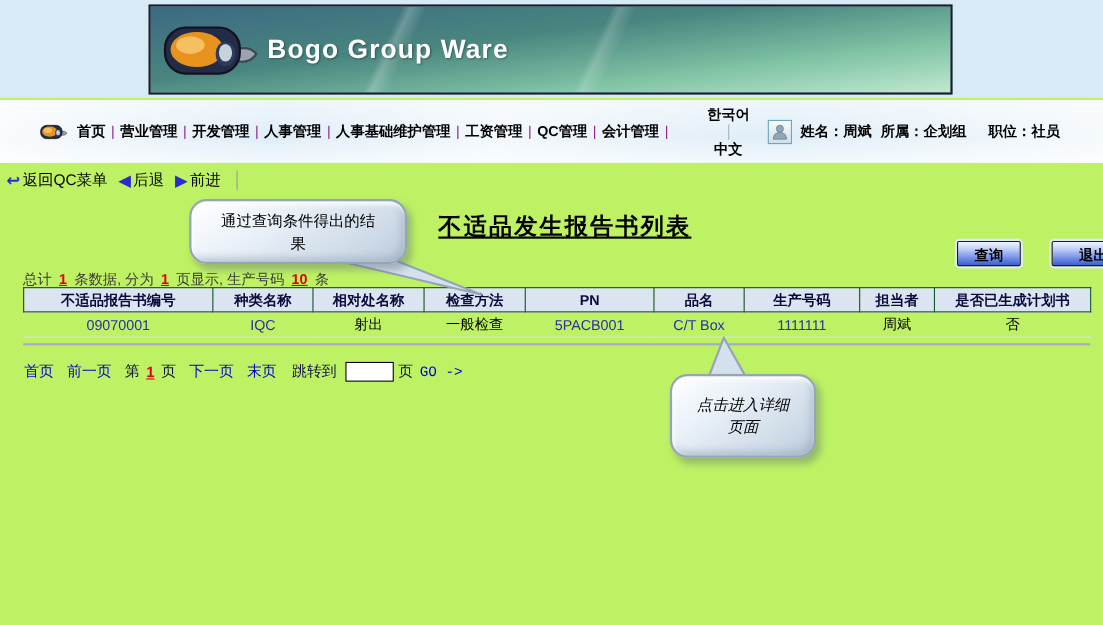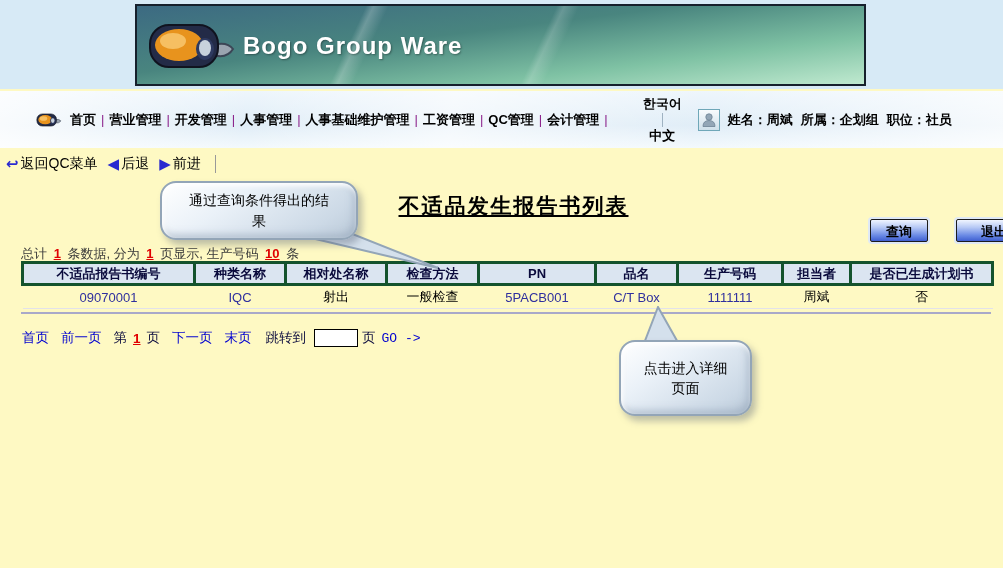--- a/index.html
+++ b/index.html
@@ -1,17 +1,17 @@
 <!DOCTYPE html>
 <html><head>
 <meta charset="utf-8">
 <style>
   html,body{margin:0;padding:0;background:#fff;}
   body{font-family:"Liberation Sans","DejaVu Sans",sans-serif;}
-  .screen{position:relative;width:1003px;height:568px;background:#fef9c3;overflow:hidden;}
+  .screen{position:relative;width:1003px;height:568px;background:#bef264;overflow:hidden;}
 
   
   .topstrip{position:absolute;left:0;top:0;width:1003px;height:89px;background:#d7eaf6;}
   .banner{position:absolute;left:135px;top:4px;width:731px;height:82px;box-sizing:border-box;
     border:2px solid #16202c;
     background:
       linear-gradient(115deg, rgba(255,255,255,0) 30%, rgba(255,255,255,0.22) 31%, rgba(255,255,255,0) 33%, rgba(255,255,255,0) 55%, rgba(255,255,255,0.18) 56%, rgba(255,255,255,0) 58%),
       linear-gradient(173deg,#3c6a82 0%,#49857f 40%,#7fc2a4 72%,#bfe9cf 100%);}
   .banner-logo{position:absolute;left:10px;top:9px;}
   .banner-title{position:absolute;left:106px;top:26px;color:#fff;font-size:24px;font-weight:bold;
@@ -53,42 +53,42 @@
     box-shadow:0 0 0 2px #dfe9f6;}
   .btn-search{left:870px;top:219px;}
   .btn-exit{left:956px;top:219px;text-align:right;}
 
   
   .summary{position:absolute;left:21px;top:245px;font-size:13px;color:#3a3a3a;white-space:nowrap;}
   .red-num{color:#e00000;text-decoration:underline;font-weight:bold;margin:0 3px;}
 
   
   table.report{position:absolute;left:21px;top:261px;width:970px;border-collapse:collapse;table-layout:fixed;}
-  table.report th{box-sizing:border-box;border:3px solid #14532d;background:#dbe5f1;height:22px;
+  table.report th{box-sizing:border-box;border:1px solid #14532d;background:#dbe5f1;height:22px;
     font-size:13px;font-weight:bold;color:#0a0a3c;text-align:center;padding:0;}
   table.report td{height:22px;font-size:13px;text-align:center;padding:0;border:none;border-bottom:1px solid #e2e2ea;}
   .table-bottom-line{position:absolute;left:21px;top:312px;width:970px;height:2px;background:#a9a9c9;}
 
   
   .pagination{position:absolute;left:22px;top:329px;display:flex;align-items:center;font-size:13.5px;color:#000;white-space:nowrap;}
   .pg-link{color:#0000d0;cursor:pointer;margin-right:12px;}
   .pg-static{margin-right:6px;color:#101040;}
   .pg-current{color:#e00000;text-decoration:underline;font-weight:bold;margin-right:6px;}
   .jump-input{width:38px;height:16px;box-sizing:content-box;border:1px solid #000;margin:0 4px 0 2px;font-size:12px;padding:0 2px;}
   .pg-go{font-family:"Liberation Mono","DejaVu Sans Mono",monospace;color:#0000d0;cursor:pointer;font-size:13px;}
 
   
   .callout{position:absolute;box-sizing:border-box;border:2px solid #93a5b7;border-radius:16px;
     background:linear-gradient(145deg,#ffffff 0%,#eaf1f8 35%,#ccd9e6 80%,#bac9d8 100%);
     box-shadow:4px 5px 7px rgba(90,100,120,0.4), inset 2px 3px 5px #ffffff, inset -3px -4px 7px rgba(150,165,185,0.55);
     display:flex;align-items:center;justify-content:center;text-align:center;
-    font-size:14px;color:#000;line-height:1.45;z-index:6;}
+    font-size:14px;color:#000;line-height:1.45;z-index:6;margin-left:12px;}
   .callout-1{left:160px;top:181px;width:198px;height:59px;}
   .callout-1 .txt{width:150px;}
-  .callout-2{left:619px;top:340px;width:133px;height:76px;}
+  .callout-2{left:597px;top:340px;width:133px;height:76px;font-style:italic;}
   .callout-2 .txt{width:90px;}
   .tail-svg{position:absolute;z-index:5;}
   .tail-1{left:270px;top:232px;}
   .tail-2{left:638px;top:306px;}
 </style>
 </head>
 <body>
 
 <div class="screen">
 
@@ -141,21 +141,21 @@
     <div class="user-group">
       <span class="person-box">
         <svg width="16" height="16" viewBox="0 0 16 16">
           <circle cx="8" cy="5" r="3.2" fill="#93a6b6" stroke="#6d8394" stroke-width="0.8"></circle>
           <path d="M2 14.5 q0 -6 6 -6 q6 0 6 6 z" fill="#93a6b6" stroke="#6d8394" stroke-width="0.8"></path>
         </svg>
       </span>
       <span class="user-text">姓名：</span>
       <span class="user-text" style="margin-right:8px;">周斌</span>
       <span class="user-text">所属：</span>
-      <span class="user-text" style="margin-right:8px;">企划组</span>
+      <span class="user-text" style="margin-right:20px;">企划组</span>
       <span class="user-text">职位：</span>
       <span class="user-text">社员</span>
     </div>
   </div>
 
   <div class="toolbar">
     <span class="tool-link">
       <span class="tool-arrow">↩</span>
       <span>返回QC菜单</span>
     </span>

